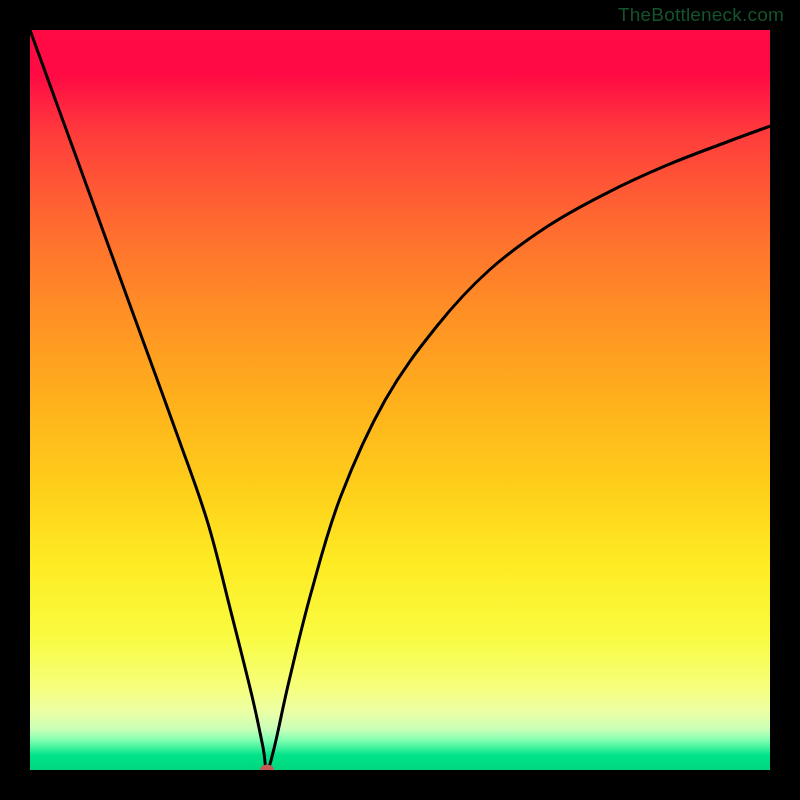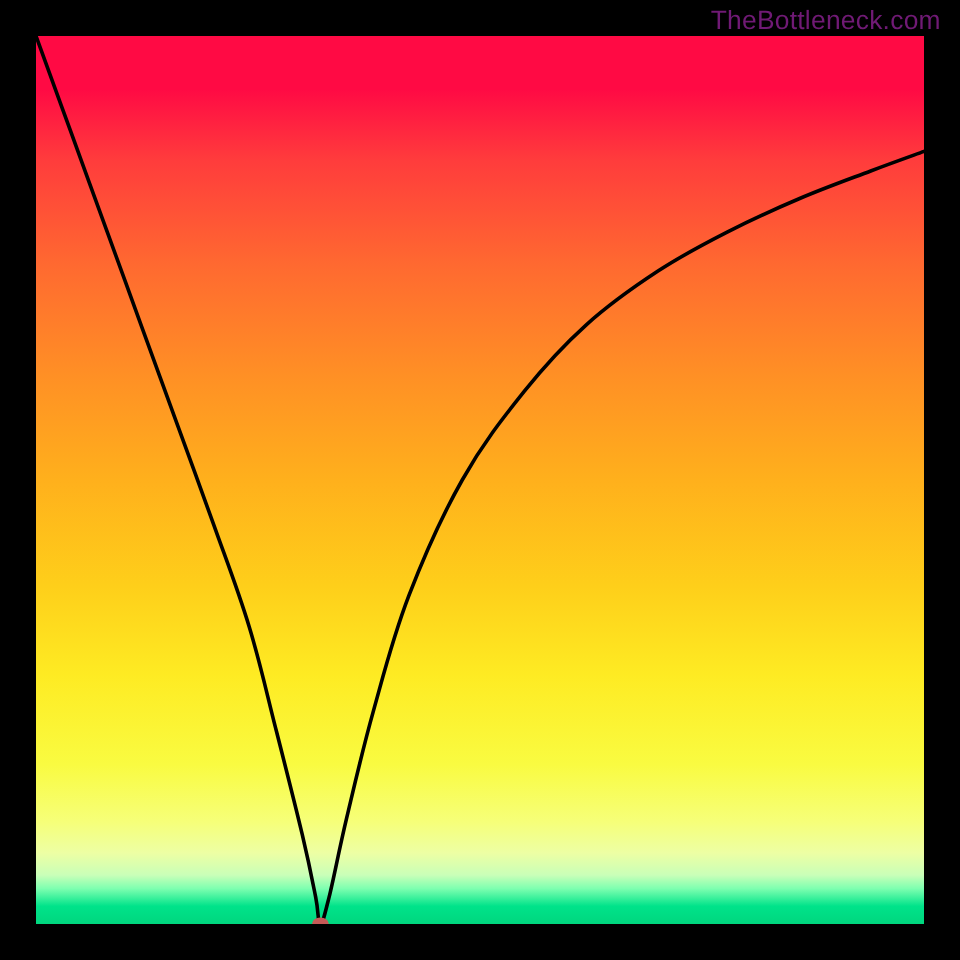--- a/index.html
+++ b/index.html
@@ -13,23 +13,23 @@
   }
   .container {
     position: relative;
     width: 800px;
     height: 800px;
   }
   .watermark {
     position: absolute;
     top: 4px;
     right: 16px;
-    font-size: 22px;
+    font-size: 19px;
     font-weight: 500;
-    color: #701a75;
+    color: #14532d;
     letter-spacing: 0.2px;
   }
   .plot-area {
     position: absolute;
     left: 30px;
     top: 30px;
     width: 740px;
     height: 740px;
     background: linear-gradient(to bottom,
       #ff0a44 0%,

